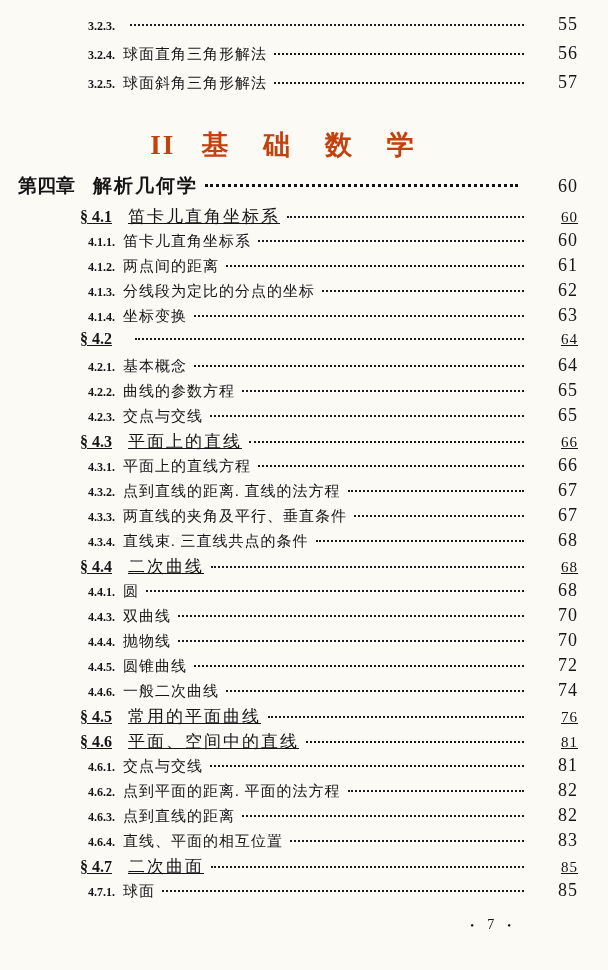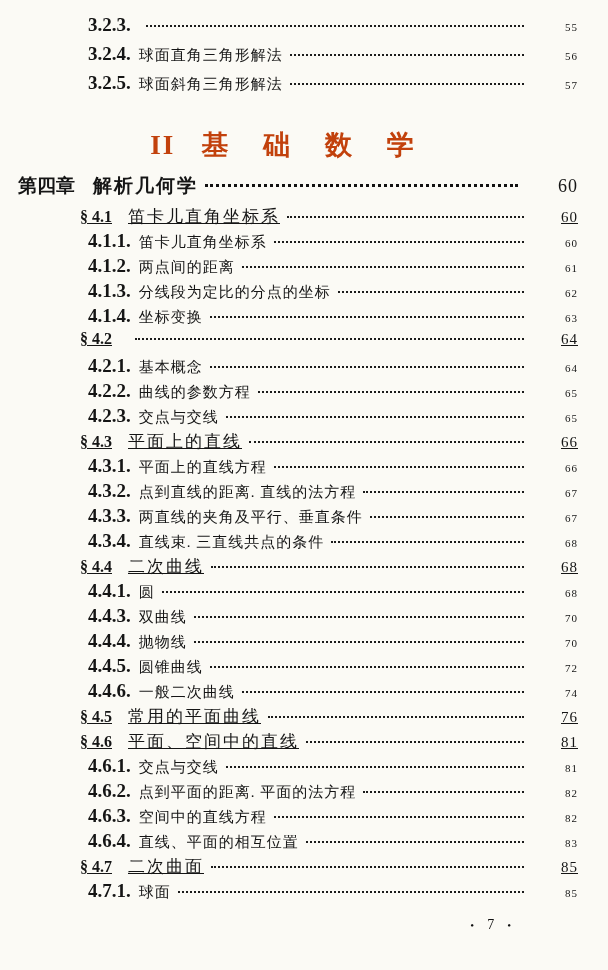--- a/index.html
+++ b/index.html
@@ -8,32 +8,32 @@
     background:#fbfaf5;color:#151515;
     font-family:"Liberation Serif","DejaVu Serif",serif;
     position:relative;
   }
   .page{width:608px;height:970px;box-sizing:border-box;padding:14px 30px 0 0;}
   .toc{list-style:none;margin:0;padding:0;}
   .row{display:flex;align-items:baseline;height:25px;}
   #toc-top .row{height:29px;}
   
   .level-sub{padding-left:88px;font-size:15px;}
-  .level-sub .num{font-size:19px;font-weight:600;margin-right:8px;white-space:nowrap;}
+  .level-sub .num{font-size:12px;font-weight:600;margin-right:8px;white-space:nowrap;}
   .level-sub .title{letter-spacing:1px;white-space:nowrap;}
   .level-section{padding-left:80px;font-size:17px;text-decoration:underline;}
   .level-section .num{font-size:16px;font-weight:700;margin-right:16px;white-space:nowrap;}
   .level-section .title{letter-spacing:2px;white-space:nowrap;}
   .level-chapter{padding-left:18px;font-size:19px;font-weight:700;height:32px;justify-content:flex-end;}
   .level-chapter .num{margin-right:18px;white-space:nowrap;}
   .level-chapter .title{letter-spacing:2px;white-space:nowrap;}
   
   .leader{flex:1;height:0;border-bottom:2px dotted #1b1b1b;margin-left:7px;transform:translateY(-4px);min-width:12px;}
   .level-chapter .leader{border-bottom:3px dotted #111;transform:translateY(-5px);margin-right:6px;}
-  .pageno{flex:none;width:46px;text-align:right;margin-left:8px;font-size:11px;letter-spacing:1px;white-space:nowrap;}
+  .pageno{flex:none;width:46px;text-align:right;margin-left:8px;font-size:18px;letter-spacing:1px;white-space:nowrap;}
   .level-chapter .pageno{font-size:18px;font-weight:400;}
   .level-section .pageno{font-size:15px;}
   
   .part-heading{
     margin:26px 0 10px 0;text-align:center;font-size:27px;font-weight:700;
     color:#c2410c;
   }
   .part-heading .numeral{margin-right:26px;letter-spacing:2px;}
   .part-heading .ptitle{letter-spacing:14px;}
   #toc-main{margin-top:6px;}
@@ -214,21 +214,21 @@
         <span class="pageno">81</span>
       </li>
       <li class="row level-sub">
         <span class="num">4.6.2.</span>
         <span class="title">点到平面的距离. 平面的法方程</span>
         <span class="leader"></span>
         <span class="pageno">82</span>
       </li>
       <li class="row level-sub">
         <span class="num">4.6.3.</span>
-        <span class="title">空间中的直线方程</span>
+        <span class="title">点到直线的距离</span>
         <span class="leader"></span>
         <span class="pageno">82</span>
       </li>
       <li class="row level-sub">
         <span class="num">4.6.4.</span>
         <span class="title">直线、平面的相互位置</span>
         <span class="leader"></span>
         <span class="pageno">83</span>
       </li>
       <li class="row level-section">

